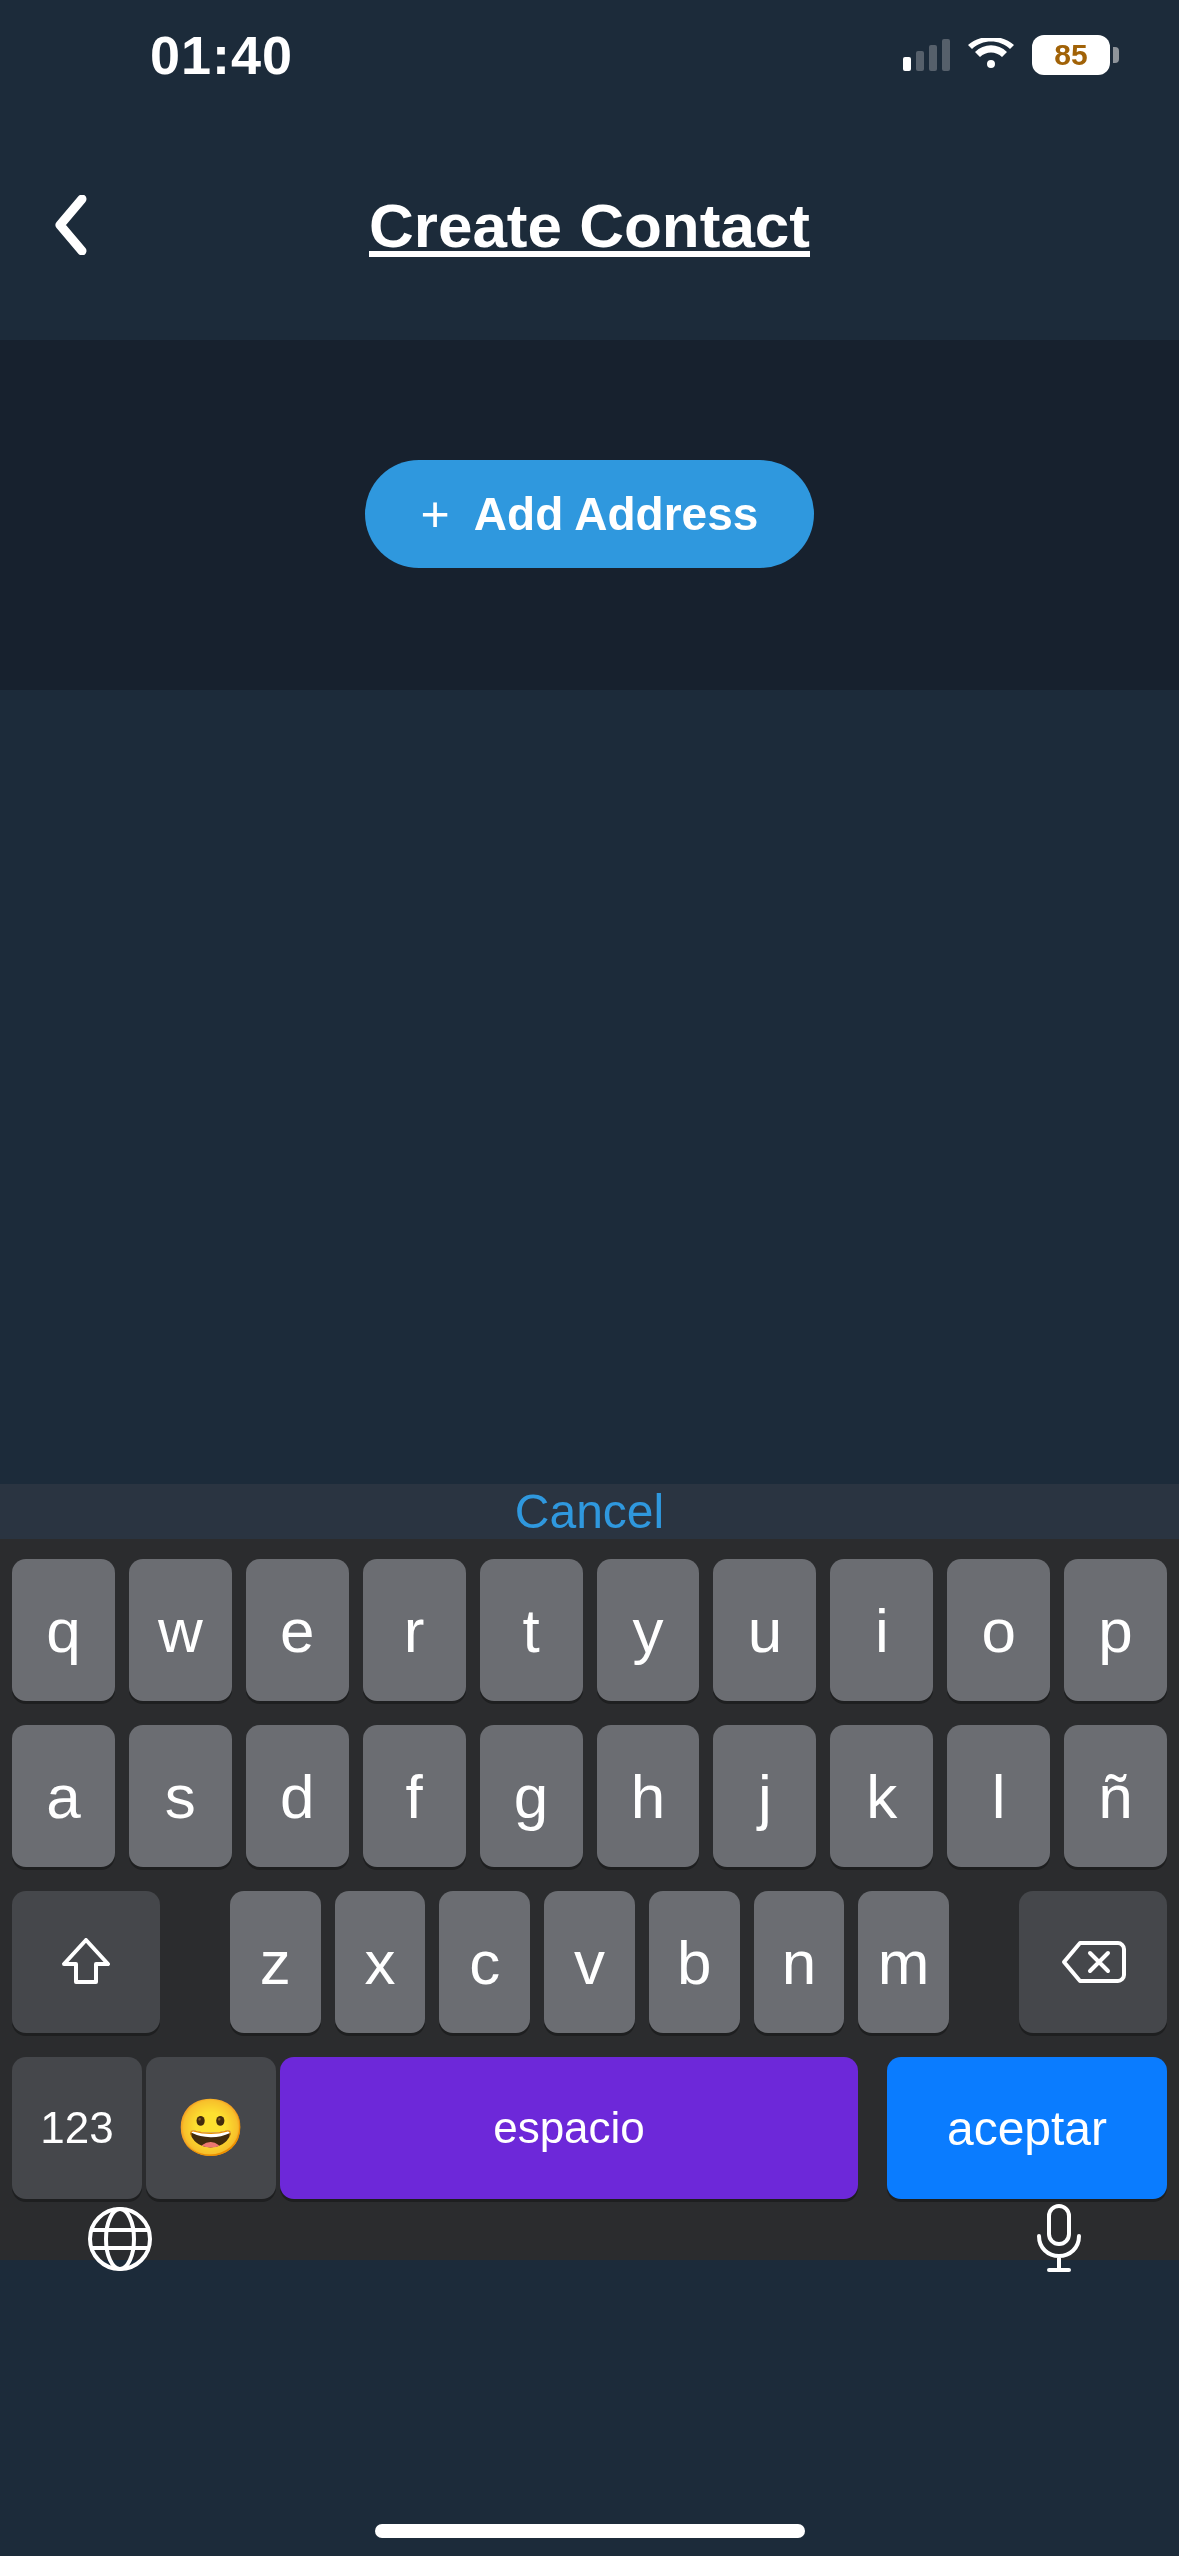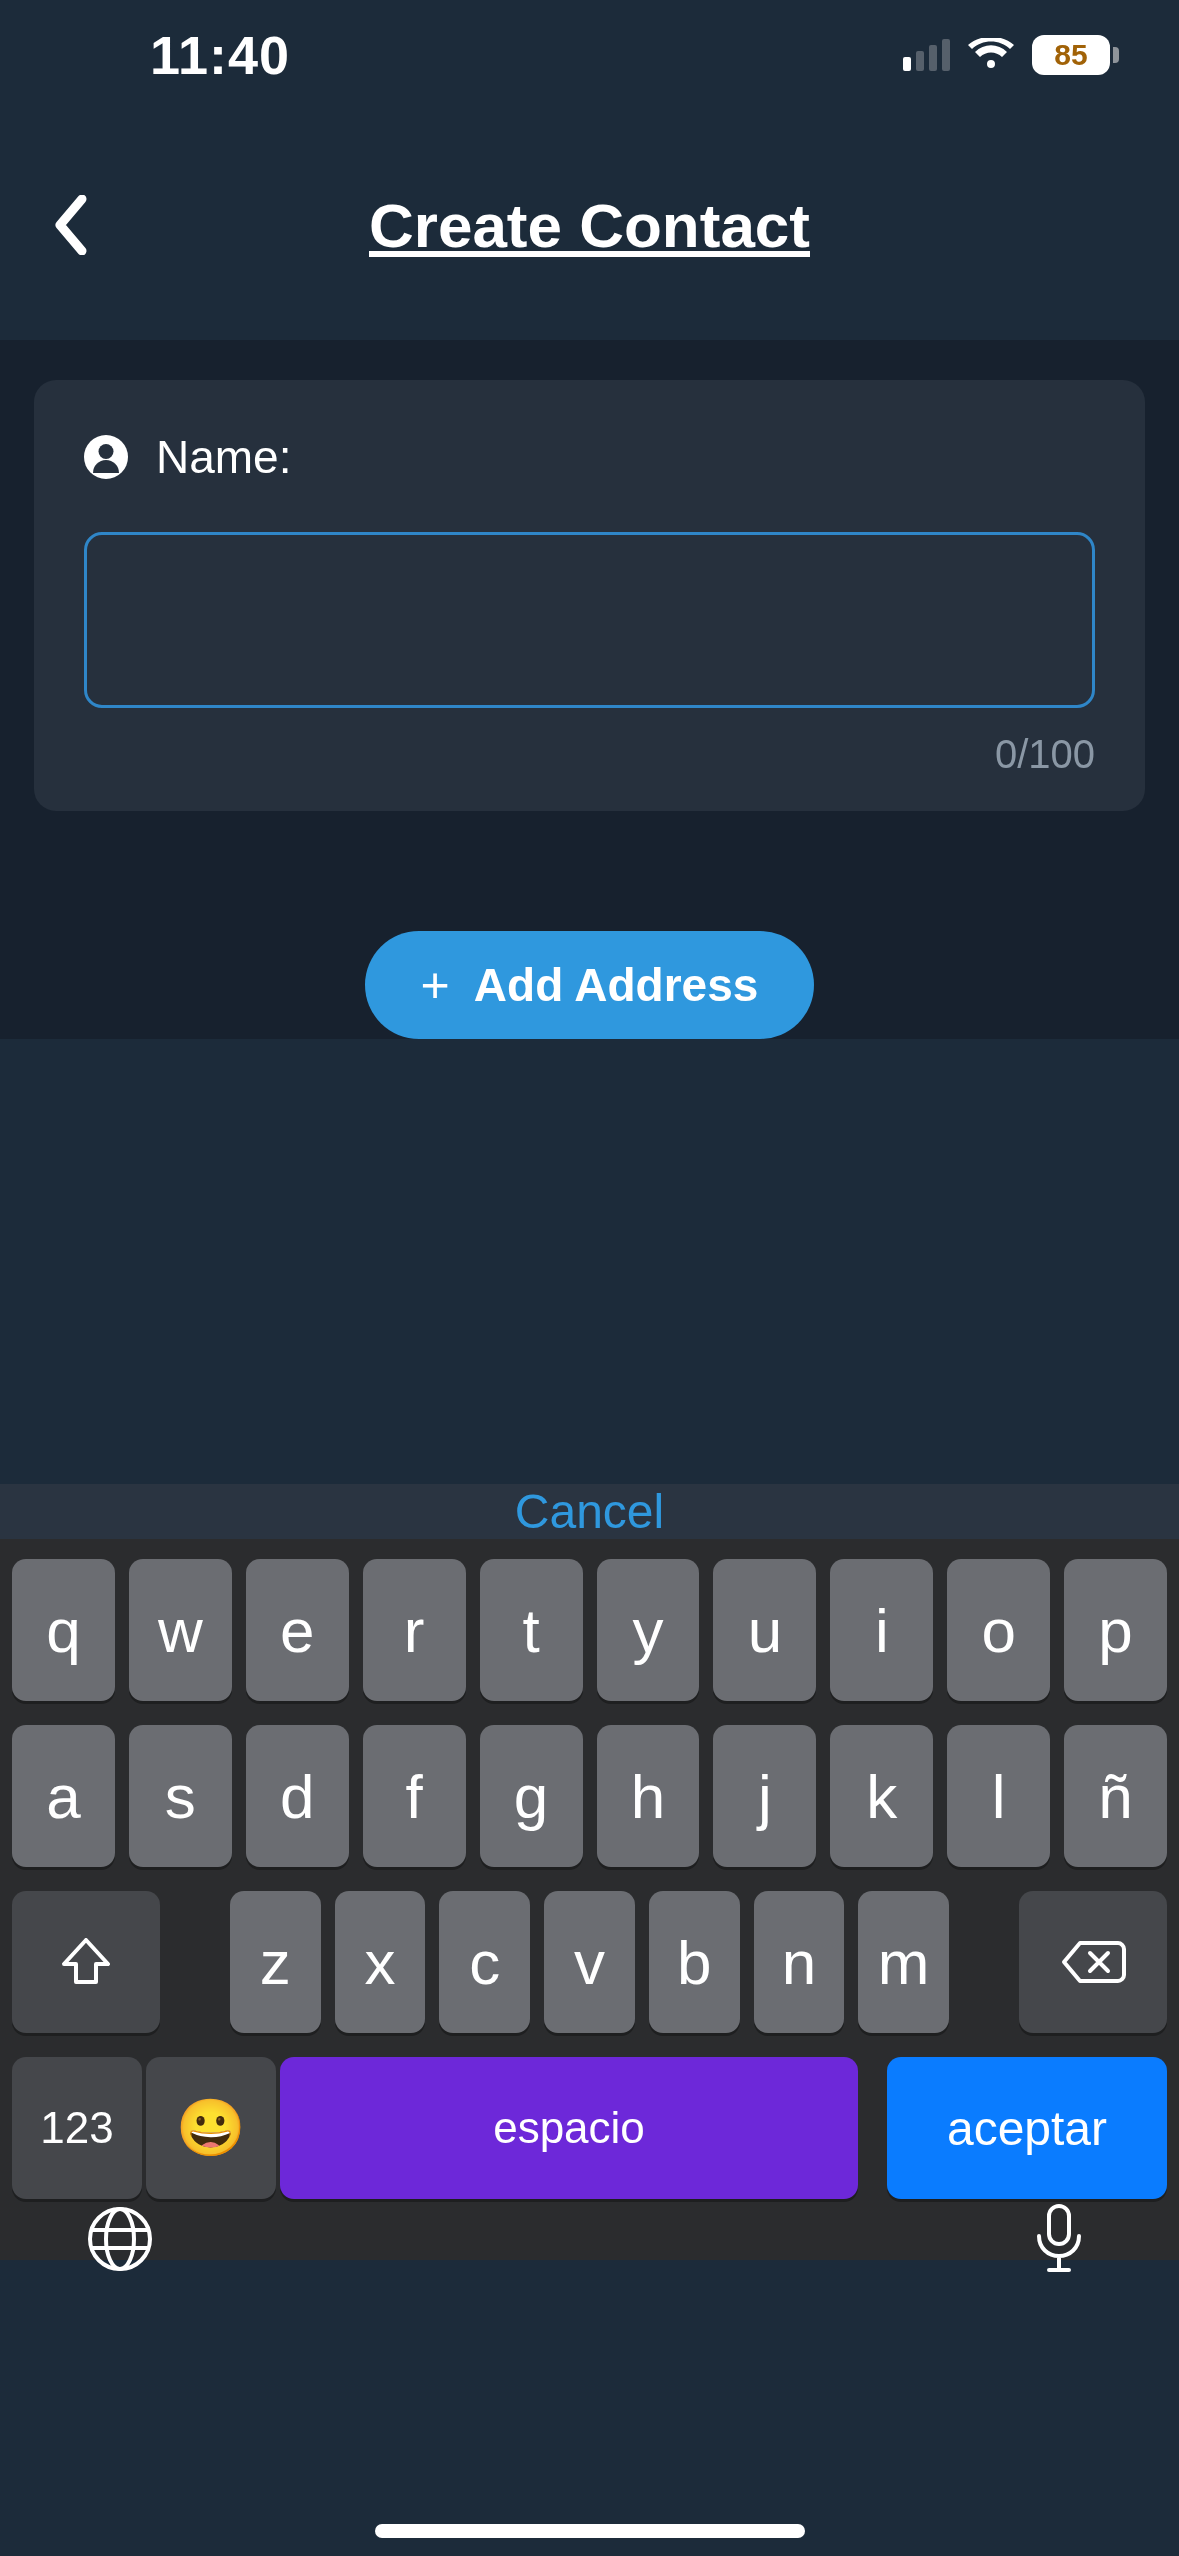--- a/index.html
+++ b/index.html
@@ -161,21 +161,21 @@
 }
 
 .screen { position:relative; width:1179px; height:2556px; }
 </style>
 </head>
 <body>
 
 <div class="screen">
 
   <div class="status-bar">
-    <div class="status-time">11:40</div>
+    <div class="status-time">01:40</div>
     <div class="status-right">
       <div class="signal-bars">
         <span></span>
           <span></span>
           <span></span>
           <span></span>
       </div>
       <div class="wifi-icon">
         <svg width="46" height="34" viewBox="0 0 46 34">
             <path d="M23 30a4 4 0 100-8 4 4 0 000 8zM7 14c9-9 23-9 32 0l-5 5c-6-6-16-6-22 0l-5-5zM0 7C12-4 34-4 46 7l-4 4C32 1 14 1 4 11L0 7z" fill="#fff"></path>
@@ -192,30 +192,20 @@
     <div class="nav-back">
       <svg width="36" height="60" viewBox="0 0 36 60">
           <path d="M30 4 8 30l22 26" stroke="#fff" stroke-width="9" fill="none" stroke-linecap="round" stroke-linejoin="round"></path>
         </svg>
     </div>
     <div class="nav-title">Create Contact</div>
   </div>
 
   <div class="app-area">
     <div class="app-body">
-      <div class="card">
-        <div class="field-label-row">
-          <div class="person-icon"></div>
-          <div class="field-label">Name:</div>
-        </div>
-        <div class="text-input-wrap">
-          <input class="text-input" type="text" value="" style="">
-        </div>
-        <div class="counter">0/100</div>
-      </div>
 
       <div class="add-btn-wrap">
         <button class="add-btn">
           <span class="plus">+</span>
           <span>Add Address</span>
         </button>
       </div>
     </div>
     <div class="spacer"></div>
   </div>

